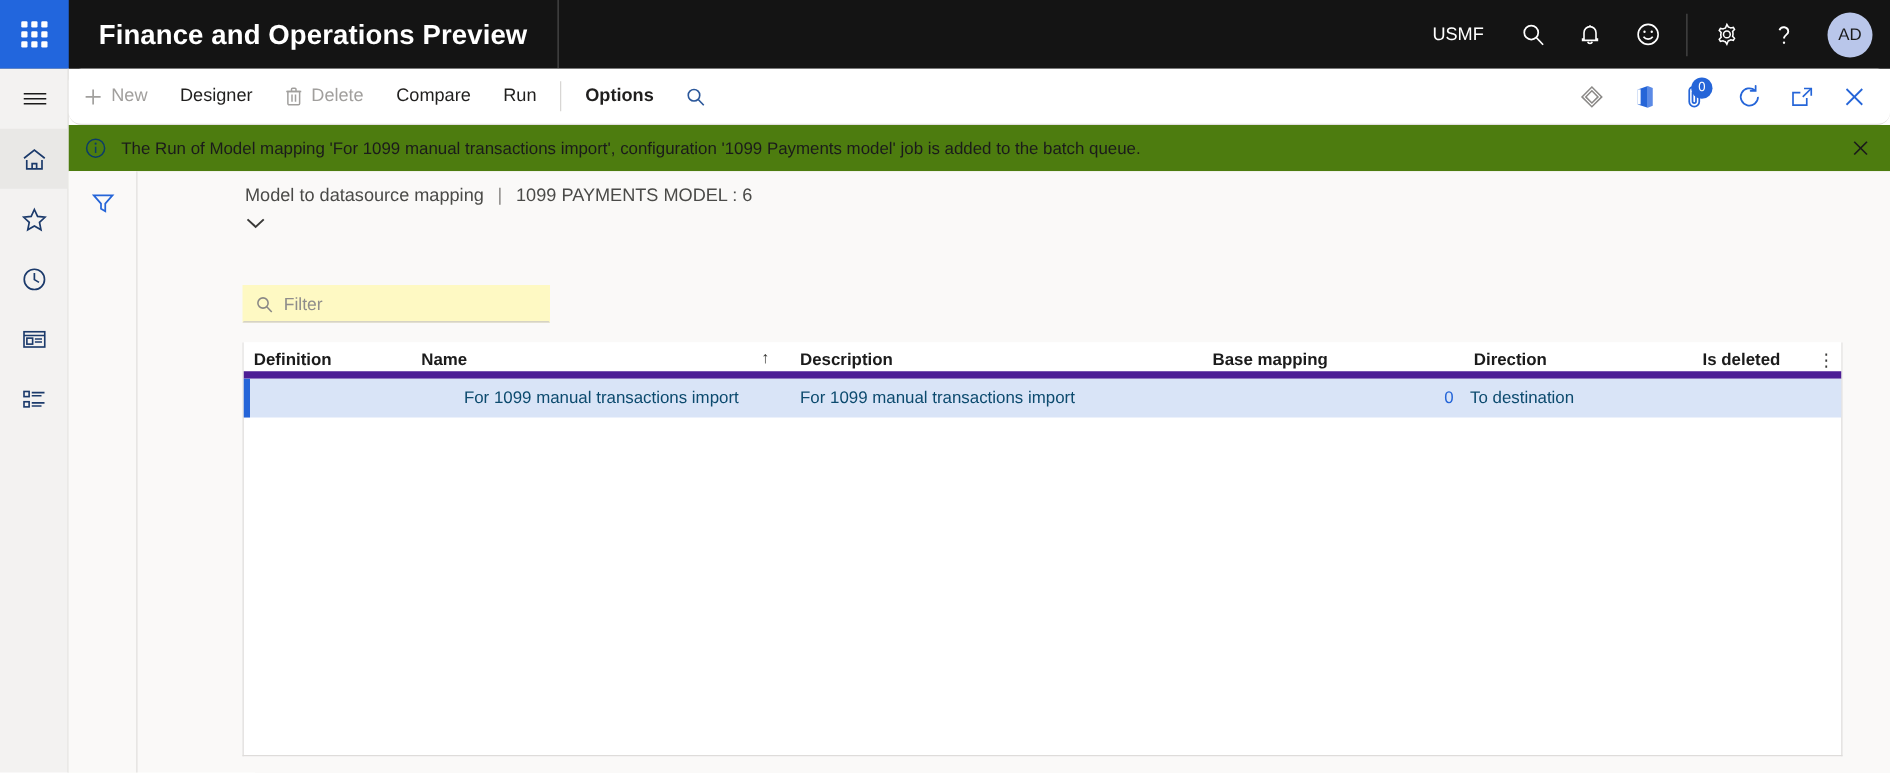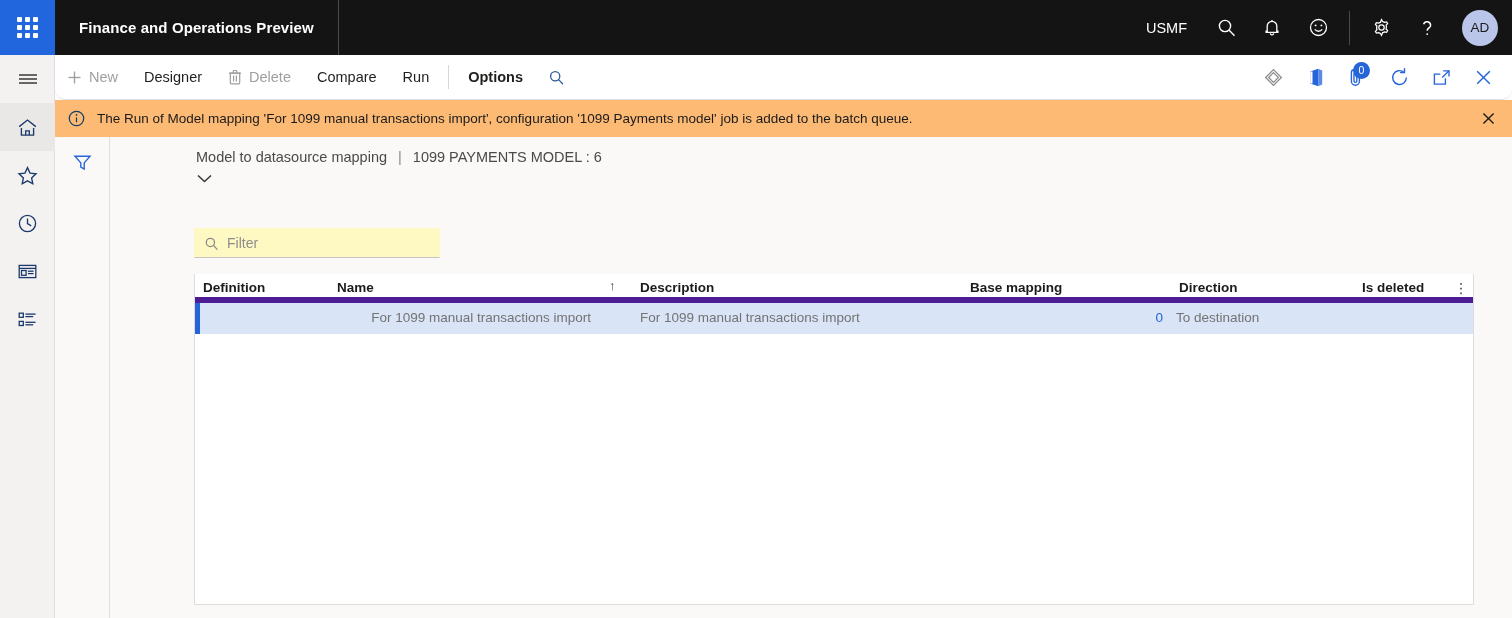--- a/index.html
+++ b/index.html
@@ -26,21 +26,21 @@
   }
   .waffle-grid {
     display: grid;
     grid-template-columns: repeat(3, 5px);
     grid-template-rows: repeat(3, 5px);
     gap: 3px;
   }
   .waffle-grid i { display: block; width: 5px; height: 5px; background: #fff; border-radius: 1px; }
   .app-title {
     color: #ffffff;
-    font-size: 15px;
+    font-size: 22px;
     font-weight: bold;
     padding-left: 24px;
     letter-spacing: 0.1px;
     white-space: nowrap;
   }
   .title-divider {
     width: 1px; height: 55px; background: #4a4a4a;
     margin-left: 24px;
   }
   .topbar-right {
@@ -121,21 +121,21 @@
     border-radius: 9px;
     font-size: 10.5px;
     display: flex; align-items: center; justify-content: center;
     padding: 0 3px;
   }
 
   
   .msgbar {
     position: absolute; top: 100px; left: 55px;
     width: 1457px; height: 37px;
-    background: #fdba74;
+    background: #4d7c0f;
     display: flex; align-items: center;
   }
   .msg-info-icon {
     width: 42px; display: flex; align-items: center; justify-content: center;
     color: #0b3c68;
   }
   .msg-text {
     font-size: 13.5px; color: #1b1b1b;
     white-space: nowrap;
   }
@@ -245,21 +245,21 @@
   }
   .grid-row .selbar {
     position: absolute; left: 0; top: 0;
     width: 5px; height: 31px;
     background: #2565d8;
   }
   .cell {
     position: absolute;
     top: 7px;
     font-size: 13.5px;
-    color: #737373;
+    color: #0c4a6e;
     white-space: nowrap;
   }
   .cell.link { color: #2565d8; }
 </style>
 </head>
 <body>
 
 <div class="topbar">
   <div class="waffle">
     <div class="waffle-grid">

